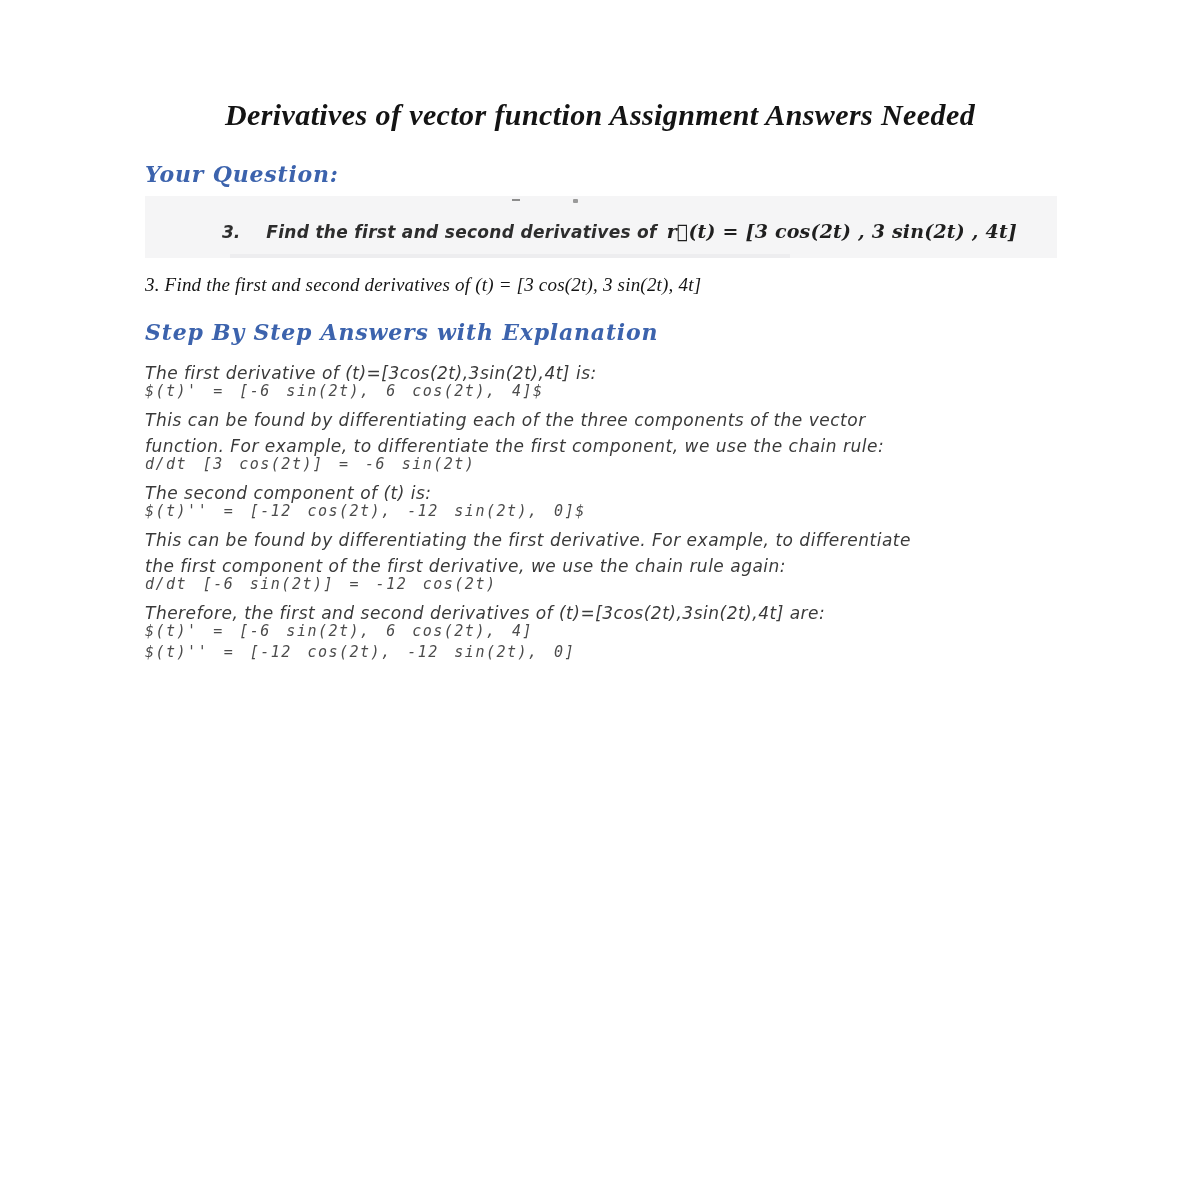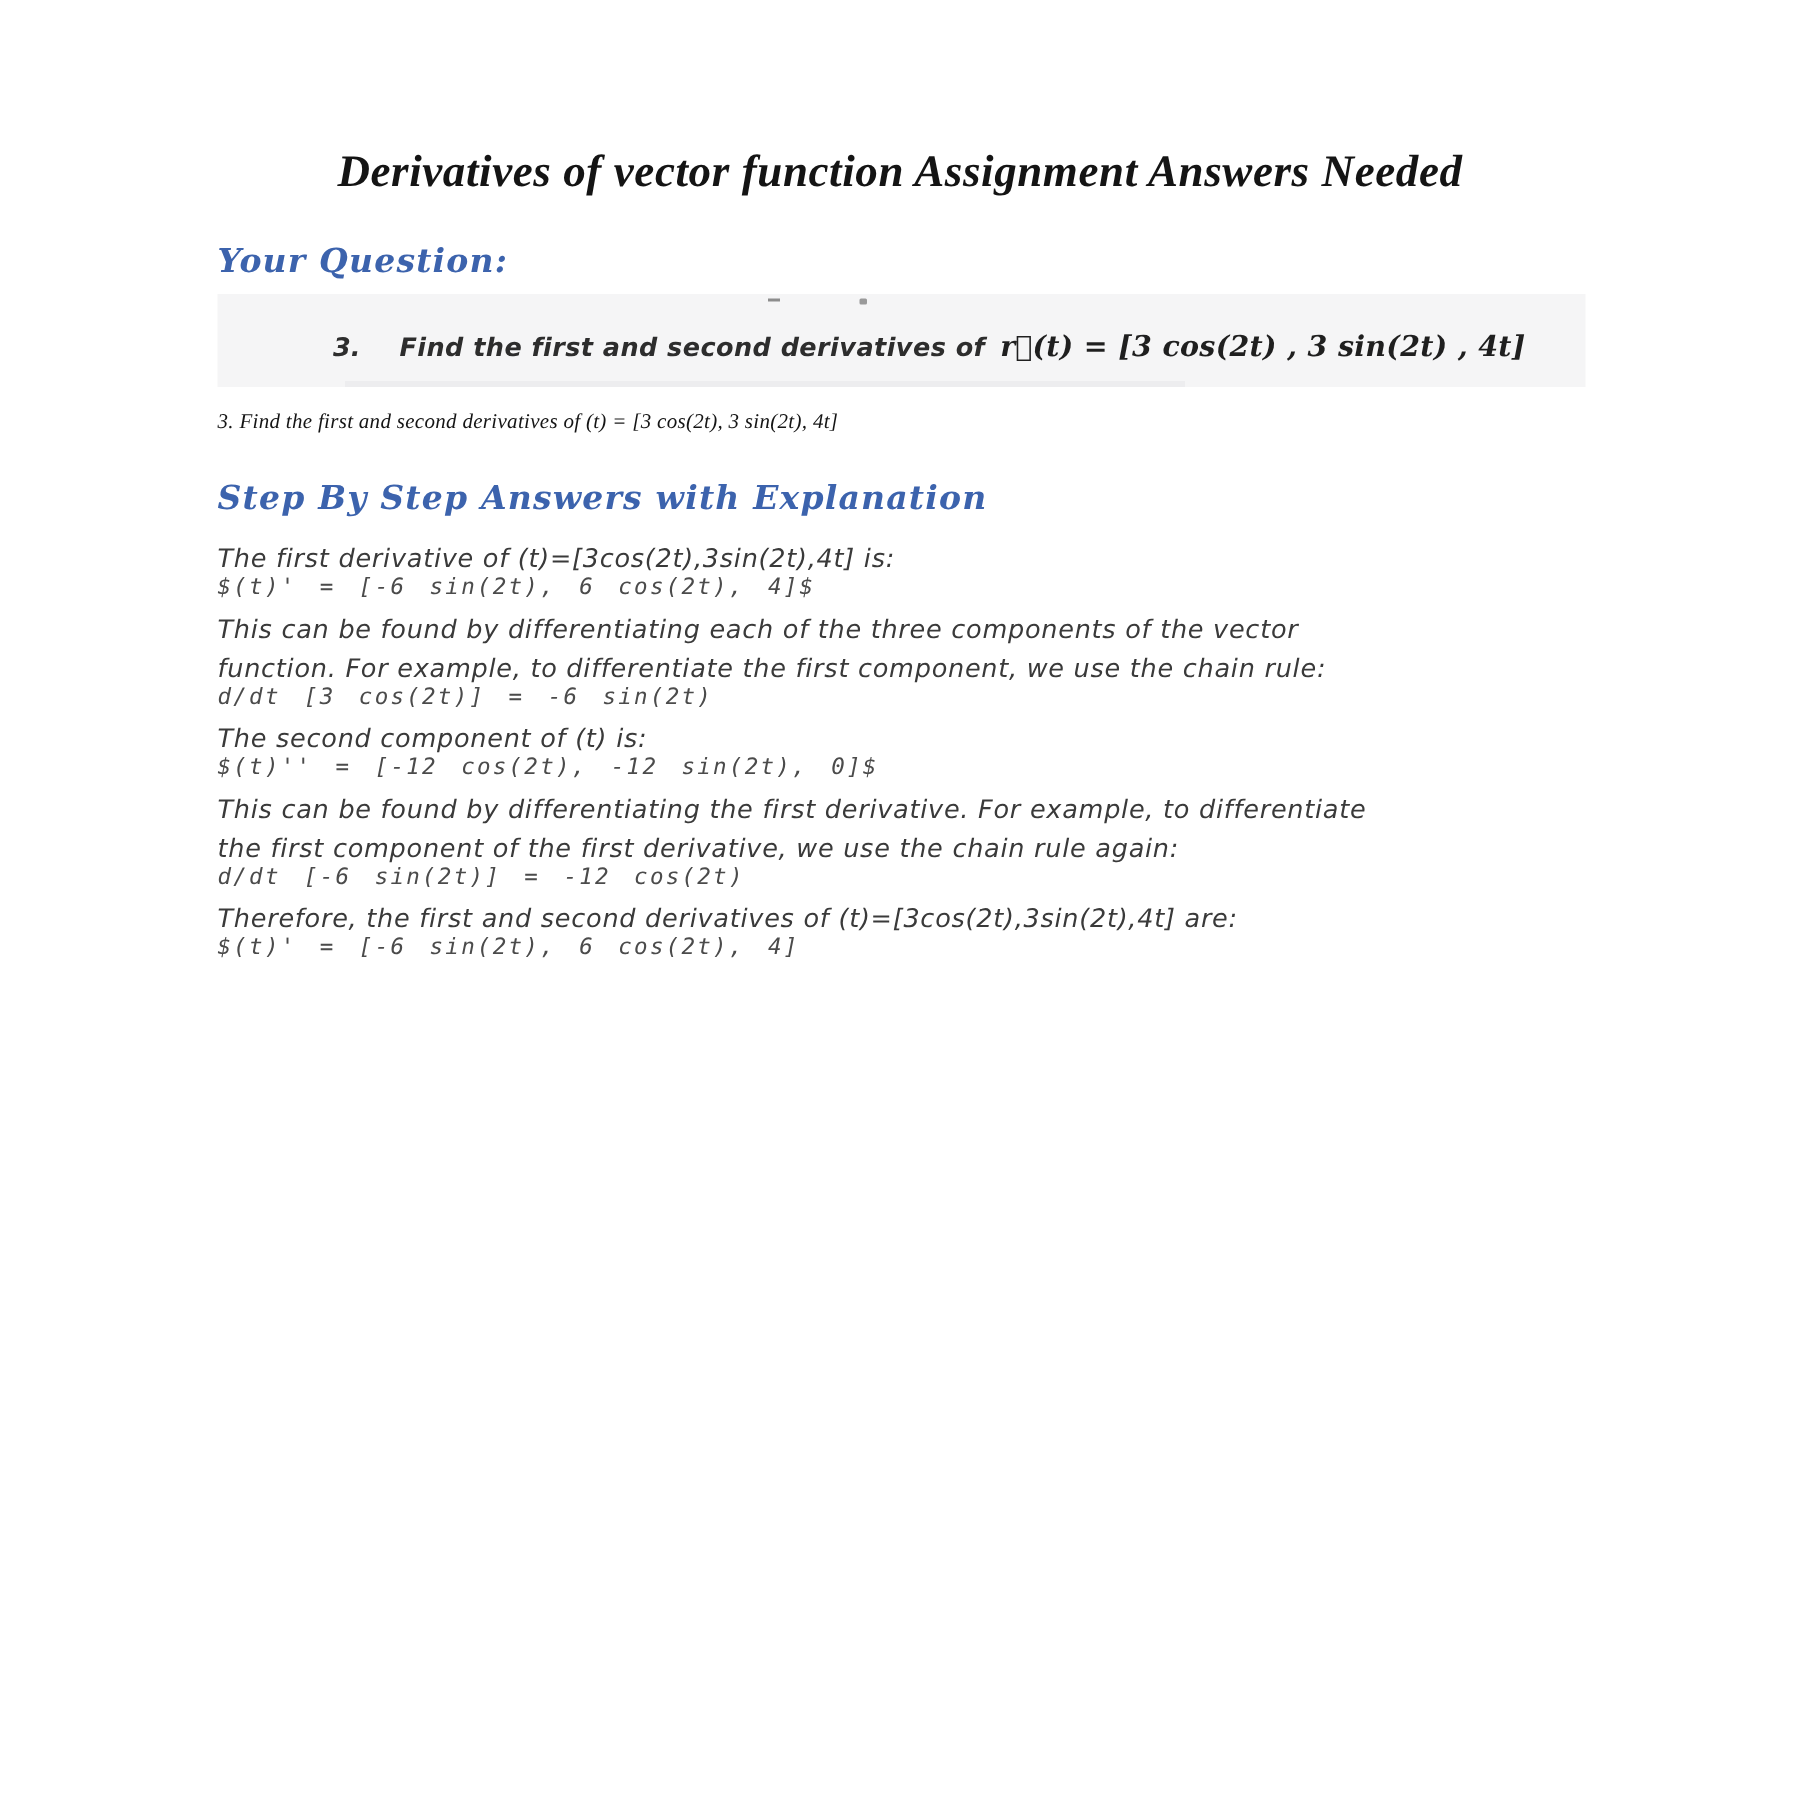--- a/index.html
+++ b/index.html
@@ -91,21 +91,21 @@
     font-size: 19px;
     font-weight: bold;
     letter-spacing: 0.2px;
     color: #1f1f1f;
   }
   .plain-question {
     position: absolute;
     left: 145px;
     top: 274px;
     font-family: "Liberation Serif", serif;
-    font-size: 14px;
+    font-size: 19px;
     letter-spacing: 0.2px;
     color: #151515;
     white-space: pre;
   }
   .answer-body {
     position: absolute;
     left: 145px;
     top: 360px;
     width: 960px;
   }
@@ -157,15 +157,16 @@
       <div class="ln-text">This can be found by differentiating each of the three components of the vector</div>
       <div class="ln-text">function. For example, to differentiate the first component, we use the chain rule:</div>
       <div class="ln-code">d/dt [3 cos(2t)] = -6 sin(2t)</div>
       <div class="ln-text">The second component of (t) is:</div>
       <div class="ln-code">$(t)'' = [-12 cos(2t), -12 sin(2t), 0]$</div>
       <div class="ln-text">This can be found by differentiating the first derivative. For example, to differentiate</div>
       <div class="ln-text">the first component of the first derivative, we use the chain rule again:</div>
       <div class="ln-code">d/dt [-6 sin(2t)] = -12 cos(2t)</div>
       <div class="ln-text">Therefore, the first and second derivatives of (t)=[3cos(2t),3sin(2t),4t] are:</div>
       <div class="ln-code">$(t)' = [-6 sin(2t), 6 cos(2t), 4]</div>
+      <div class="ln-code">$(t)'' = [-12 cos(2t), -12 sin(2t), 0]</div>
     </div>
 
 </div>
 
 </body></html>

